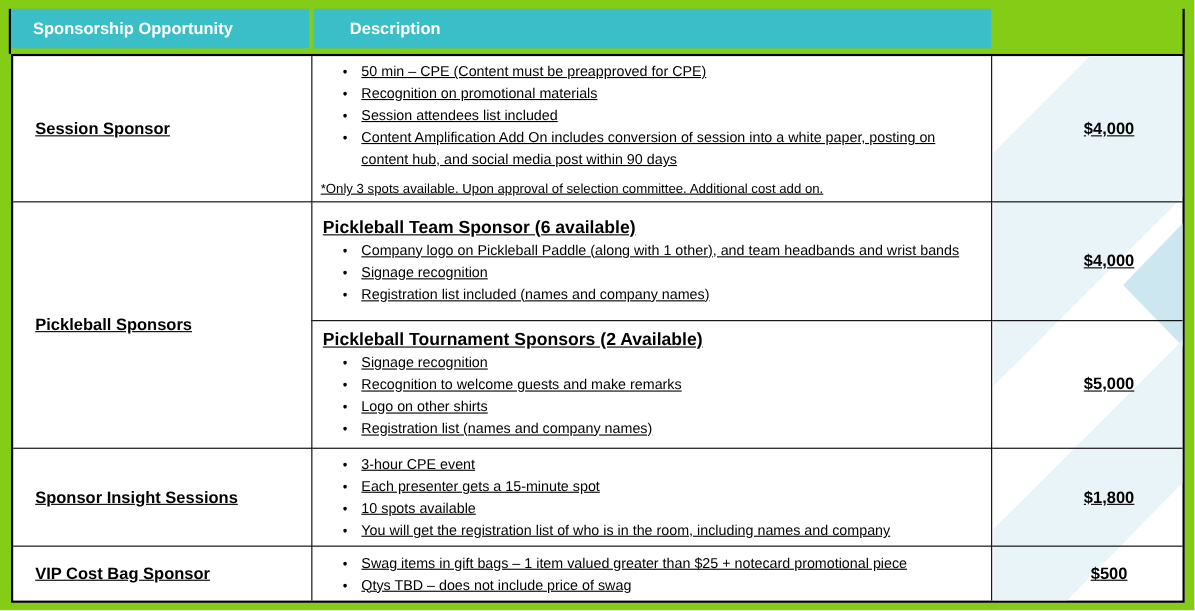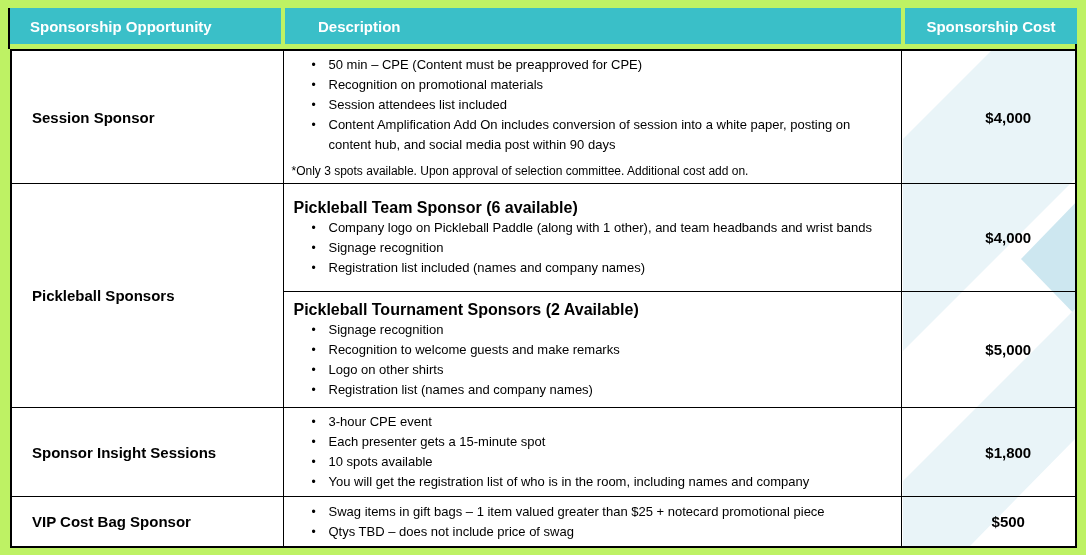--- a/index.html
+++ b/index.html
@@ -1,18 +1,18 @@
 <!DOCTYPE html>
 <html><head>
 <meta charset="utf-8">
 <style>
   * { margin:0; padding:0; box-sizing:border-box; }
   html,body { background:#ffffff; }
   body { font-family:"Liberation Sans", sans-serif; color:#000; }
-  .sheet { position:relative; width:1086px; height:555px; background:#bef264; overflow:hidden; }
+  .sheet { position:relative; width:1086px; height:555px; background:#84cc16; overflow:hidden; }
 
   
   .header-strip {
     position:absolute; left:10px; top:8px; width:1067px; height:36px;
     display:grid; grid-template-columns:271px 616px 172px; column-gap:4px;
   }
   .hcell {
     background:#3abfc8; color:#fff; font-weight:bold; font-size:15px;
     display:flex; align-items:center; padding-left:20px;
   }
@@ -25,21 +25,21 @@
   .vline.right { left:1075px; }
 
   
   .tbody-box {
     position:absolute; left:10px; top:49px; width:1067px; height:499px;
     border:2px solid #000; background:#fff;
   }
   .watermark { position:absolute; top:0; right:0; width:172px; height:100%; z-index:0; }
 
   table { position:relative; z-index:1; width:100%; height:100%; border-collapse:collapse; table-layout:fixed; border:hidden; }
-  td { border:1.5px solid #000; vertical-align:middle; background:transparent; }
+  td { border:1.5px solid #000; vertical-align:middle; background:transparent;text-decoration:underline; }
 
   tr.r1 td { height:127px; }
   tr.r2a td { height:108px; }
   tr.r2b td { height:116px; }
   tr.r3 td { height:84px; }
 
   td.opp { padding-left:20px; font-weight:bold; font-size:15px; }
   td.cost { text-align:center; font-weight:bold; font-size:15px;padding-left:40px; }
   td.desc { padding:4px 8px 4px 0; }
 
@@ -57,21 +57,20 @@
 <body>
 
 <div class="sheet">
 
   <div class="vline left"></div>
   <div class="vline right"></div>
 
   <div class="header-strip">
     <div class="hcell h-opp">Sponsorship Opportunity</div>
     <div class="hcell h-desc">Description</div>
-    <div class="hcell h-cost">Sponsorship Cost</div>
   </div>
 
   <div class="tbody-box">
 
     <svg class="watermark" viewBox="0 0 172 495" preserveAspectRatio="none" aria-hidden="true">
       <polygon points="88,0 172,0 172,128 0,300 0,88" fill="#e9f4f8"></polygon>
       <polygon points="118,208 178,146 178,270" fill="#cde7f0"></polygon>
       <polygon points="172,258 172,388 67,495 0,495 0,430" fill="#e9f4f8"></polygon>
     </svg>
 

